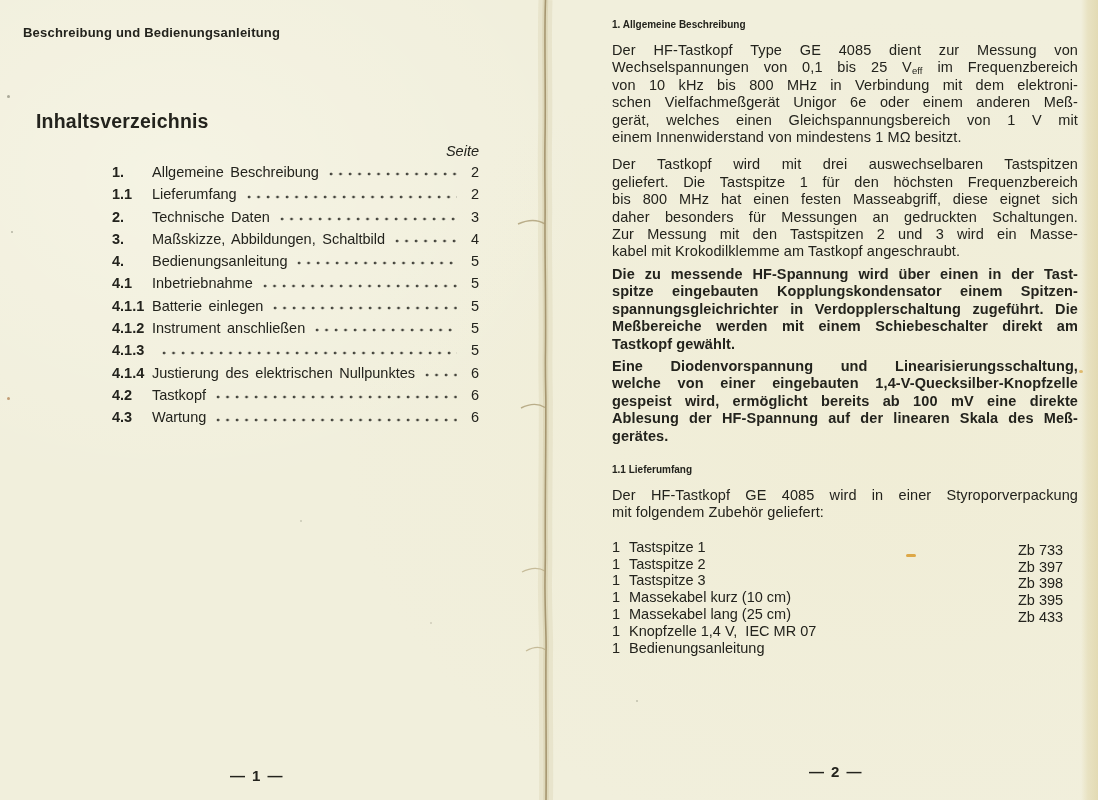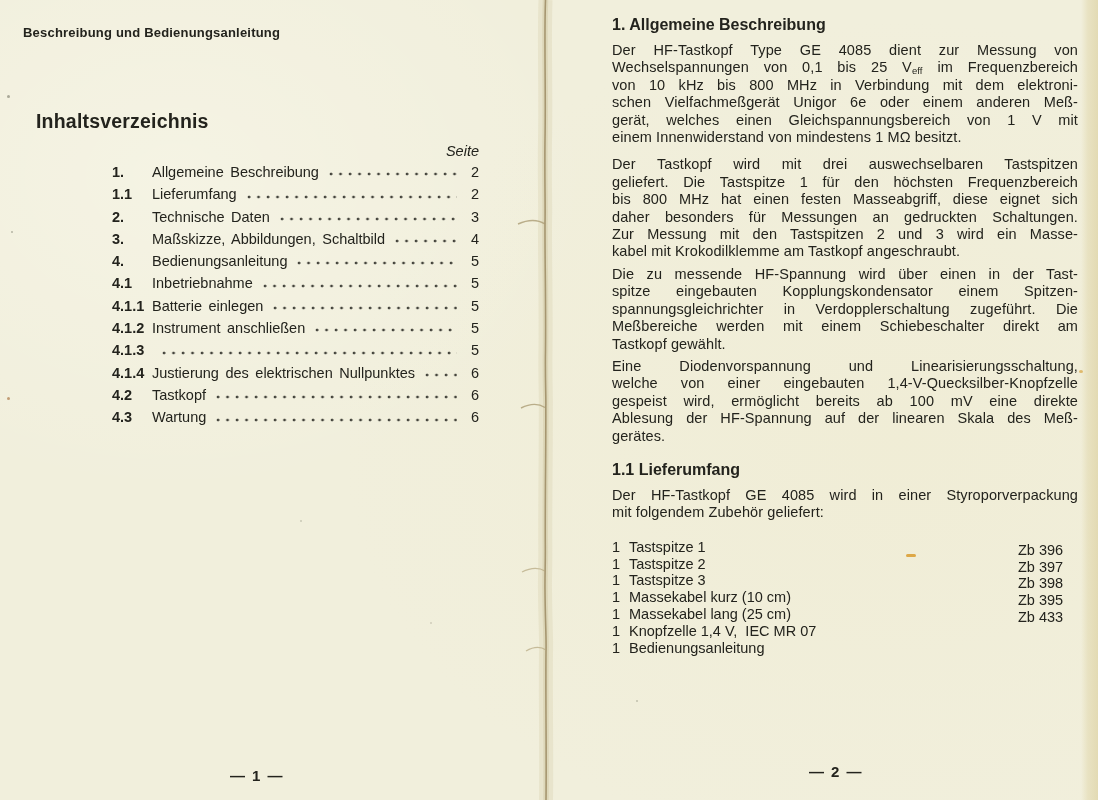--- a/index.html
+++ b/index.html
@@ -26,25 +26,25 @@
     background-image:radial-gradient(circle at 2px 2px, rgba(38,38,32,.85) 1.15px, rgba(38,38,32,0) 1.7px);
     background-size:9.5px 4px;background-repeat:repeat-x;}
   .tpage{flex:none;width:16px;text-align:right;}
 
   .pfoot{position:absolute;font-size:15px;font-weight:bold;letter-spacing:1.5px;white-space:nowrap;}
   .pfoot.p1{left:177px;top:767px;width:160px;text-align:center;}
   .pfoot.p2{left:756px;top:763px;width:160px;text-align:center;}
 
   
   .rcol{position:absolute;left:612px;top:16px;width:466px;font-size:14.5px;line-height:17.4px;}
-  .rcol h3{margin:0;font-size:16px;line-height:18px;font-weight:bold;}
+  .rcol h3{margin:0;font-size:10px;line-height:18px;font-weight:bold;}
   .rcol h3.s2{margin-top:16px;}
   .para{margin-top:8px;}
   .para.g10{margin-top:10px;}
-  .para.g5{margin-top:5px;}
+  .para.g5{margin-top:5px;font-weight:bold;}
   .jl{text-align:justify;text-align-last:justify;letter-spacing:.1px;}
   .jl.last{text-align:justify;text-align-last:left;}
   sub.sub{font-size:9.5px;line-height:0;vertical-align:-2px;}
   .ilist{margin-top:17px;line-height:16.8px;}
   .irow{display:flex;}
   .iqty{flex:none;width:17px;}
   .iname{flex:1;}
   .icode{flex:none;width:60px;text-align:left;position:relative;top:3px;}
 
   
@@ -188,21 +188,21 @@
 
     <div class="para">
       <div class="jl">Der HF-Tastkopf GE 4085 wird in einer Styroporverpackung</div>
       <div class="jl last">mit folgendem Zubehör geliefert:</div>
     </div>
 
     <div class="ilist">
       <div class="irow">
         <span class="iqty">1</span>
         <span class="iname">Tastspitze 1</span>
-        <span class="icode">Zb 396</span>
+        <span class="icode">Zb 733</span>
       </div>
       <div class="irow">
         <span class="iqty">1</span>
         <span class="iname">Tastspitze 2</span>
         <span class="icode">Zb 397</span>
       </div>
       <div class="irow">
         <span class="iqty">1</span>
         <span class="iname">Tastspitze 3</span>
         <span class="icode">Zb 398</span>

